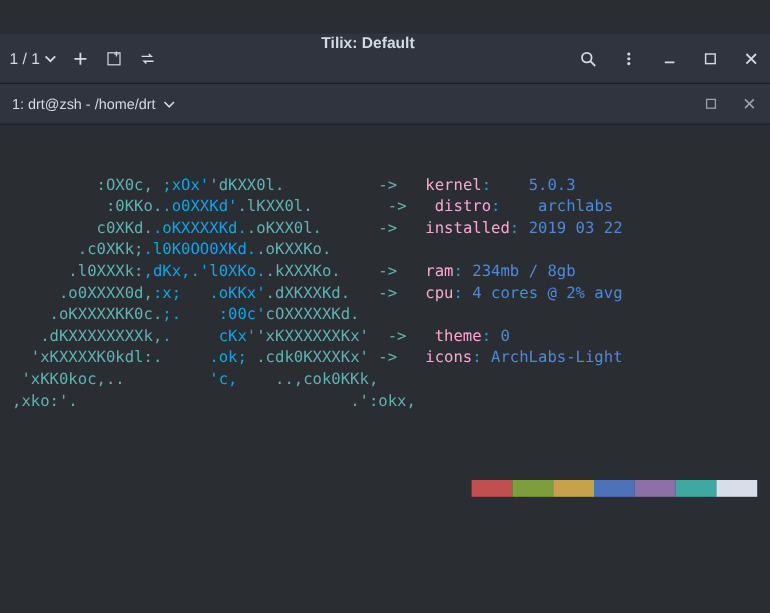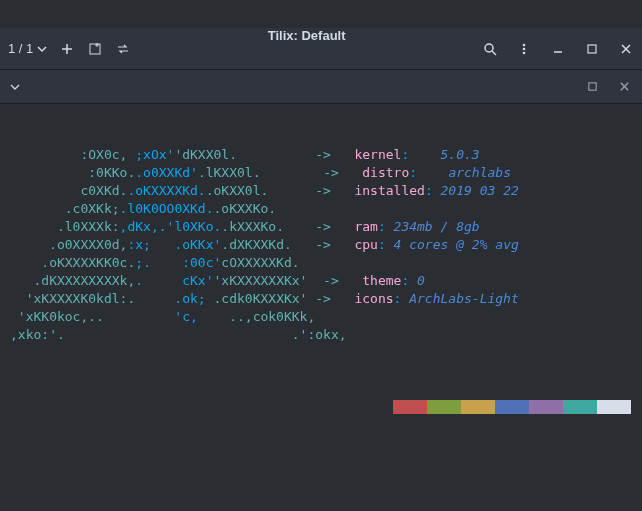--- a/index.html
+++ b/index.html
@@ -44,21 +44,21 @@
   .tab-right { display: inline-flex; align-items: center; gap: 16px; }
   .terminal {
     padding: 6px 10px;
     background: #2a2e33;
     line-height: 18px;
     white-space: pre;
     font-size: 13px;
   }
   .row { white-space: pre; }
   .c-cyan { color: #5fb3b3; text-align: right; }
-  .c-blue { color: #4d89d9; font-style: italic; }
+  .c-blue { color: #4d89d9; }
   .c-red { color: #0ea5e9; }
   .c-white { color: #f9a8d4; }
   .palette { display: inline-flex; margin-top: 1px; }
   .sw { width: 34px; height: 14px; display: inline-block; }
   svg { display: block; }
 </style>
 </head>
 <body>
 
 <div class="titlebar">
@@ -116,20 +116,21 @@
     <span class="tb-btn">
       <svg width="12" height="12" viewBox="0 0 12 12">
           <path d="M2 2 L10 10 M10 2 L2 10" stroke="#d3dae3" stroke-width="1.5"></path>
         </svg>
     </span>
   </div>
 </div>
 
 <div class="tabbar">
   <span class="tab-label">
+    <span>1: drt@zsh - /home/drt</span>
     <span>
       <svg width="10" height="10" viewBox="0 0 10 10">
           <path d="M1 3 L5 7 L9 3" stroke="#d3dae3" stroke-width="1.3" fill="none"></path>
         </svg>
     </span>
   </span>
   <span class="tab-right">
     <span class="tb-btn">
       <svg width="11" height="11" viewBox="0 0 12 12">
           <rect x="2" y="2" width="8" height="8" stroke="#9aa0ab" fill="none" stroke-width="1.2"></rect>

